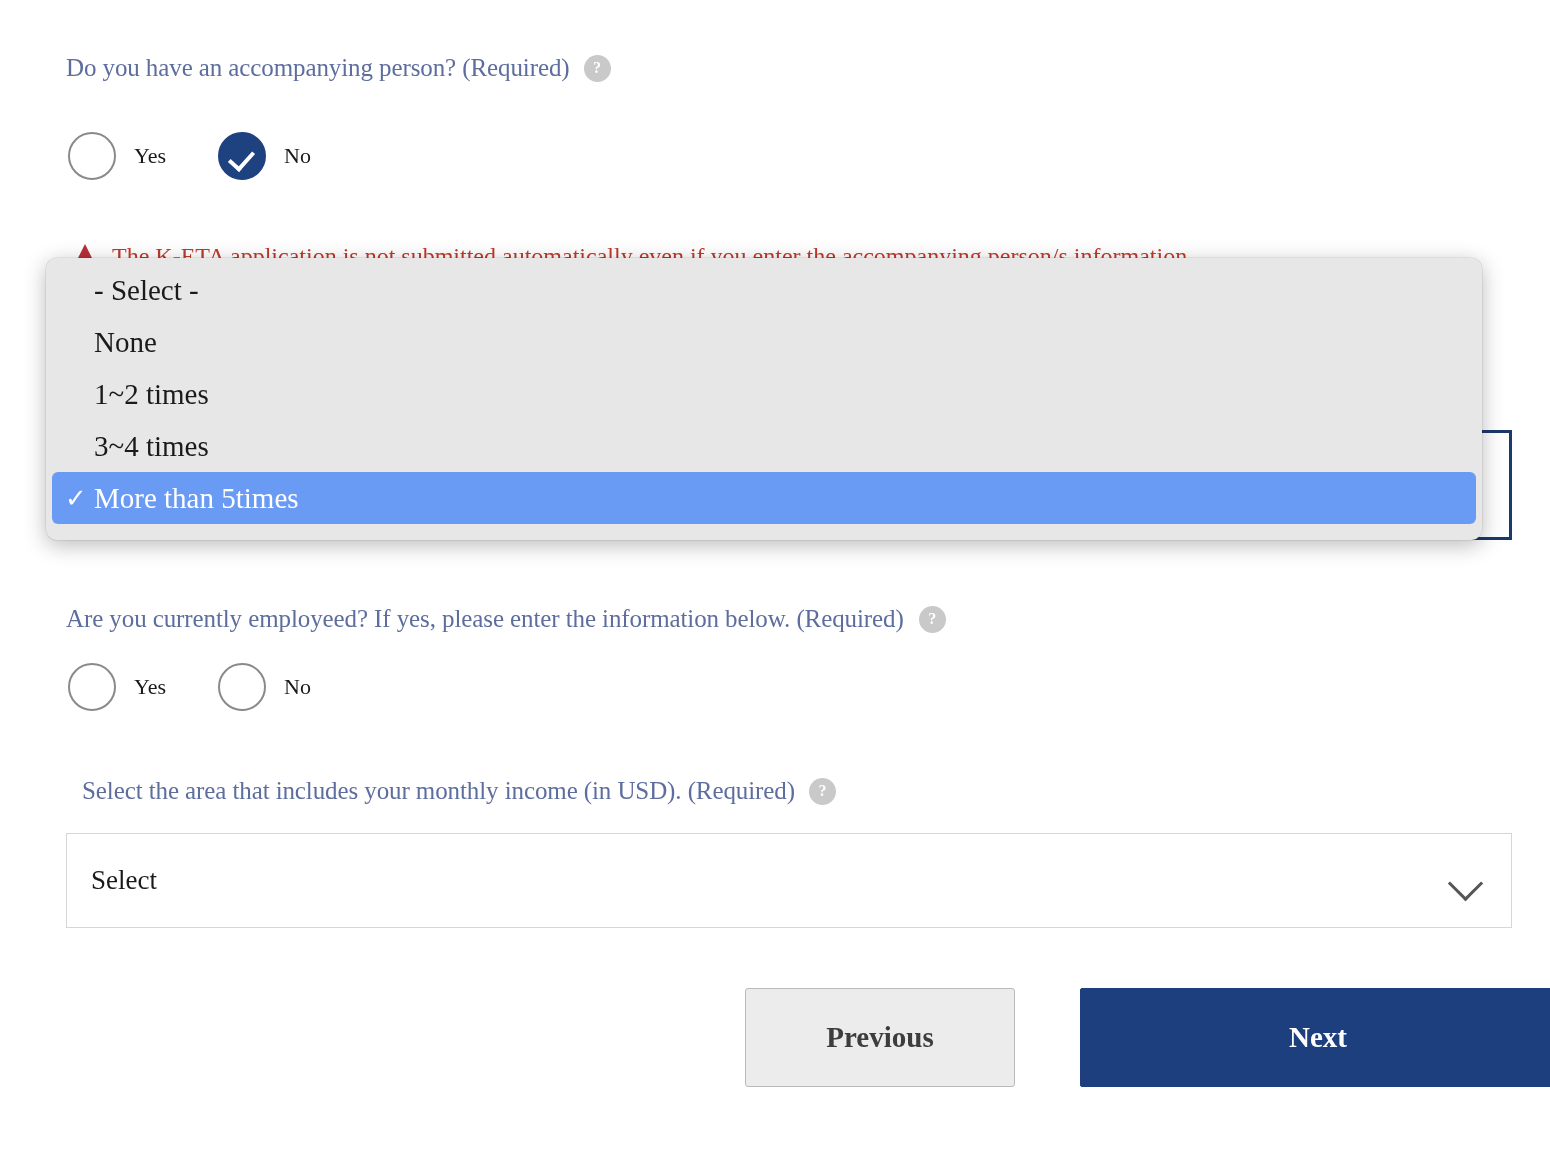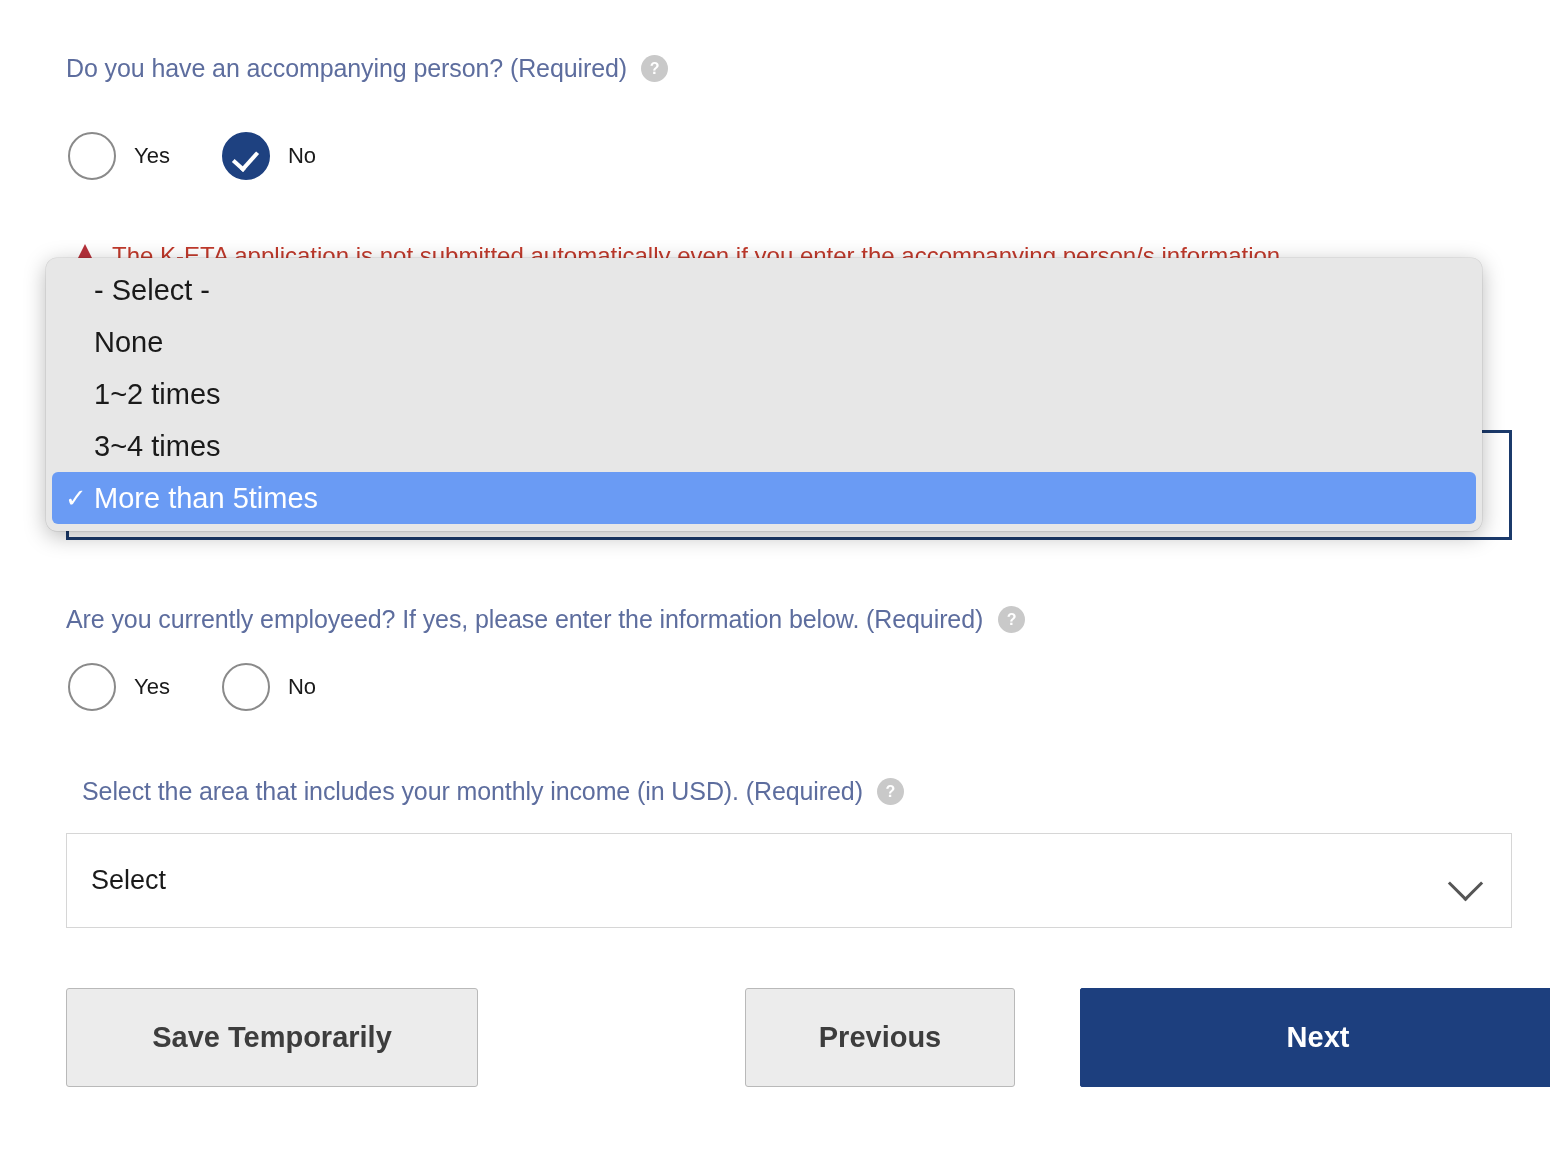--- a/index.html
+++ b/index.html
@@ -14,20 +14,21 @@
     overflow: hidden;
     font-family: "Liberation Sans", sans-serif;
     -webkit-font-smoothing: antialiased;
   }
 
   .page {
     position: absolute;
     left: 0; top: 0;
     width: 1550px;
     height: 1170px;
+    font-family: Liberation Serif, serif;
   }
 
   
   .q-label {
     position: absolute;
     display: flex;
     align-items: center;
     gap: 14px;
     color: #5d6d9e;
     font-size: 25px;
@@ -148,21 +149,21 @@
     border-width: 0 3px 3px 0;
     transform: rotate(45deg);
   }
 
   
   .dropdown {
     position: absolute;
     background: #e7e7e7;
     border-radius: 11px;
     box-shadow: 0 5px 22px rgba(0,0,0,0.28), 0 0 0 0.5px rgba(0,0,0,0.12);
-    padding: 6px 0 7px 0;
+    padding: 6px 0 16px 0;
     box-sizing: border-box;
     overflow: hidden;
   }
   .dd-option {
     height: 52px;
     display: flex;
     align-items: center;
     font-size: 29px;
     color: #1a1a1a;
     padding: 0 10px 0 6px;
@@ -292,23 +293,20 @@
   <div class="q-label" style="left:82px; top:777px;">
     <span class="q-text">Select the area that includes your monthly income (in USD). (Required)</span>
     <span class="help-icon">?</span>
   </div>
 
   <div class="select-box" style="left:66px; top:833px; width:1446px; height:95px;padding-left:24px;">
     <span class="select-value">Select</span>
     <span class="chevron"></span>
   </div>
 
-  <div class="btn btn-secondary" style="left:66px; top:988px; width:412px; height:99px;">
-    <span>Save Temporarily</span>
-  </div>
 
   <div class="btn btn-secondary" style="left:745px; top:988px; width:270px; height:99px;">
     <span>Previous</span>
   </div>
 
   <div class="btn btn-primary" style="left:1080px; top:988px; width:476px; height:99px;">
     <span>Next</span>
   </div>
 
 </div>

